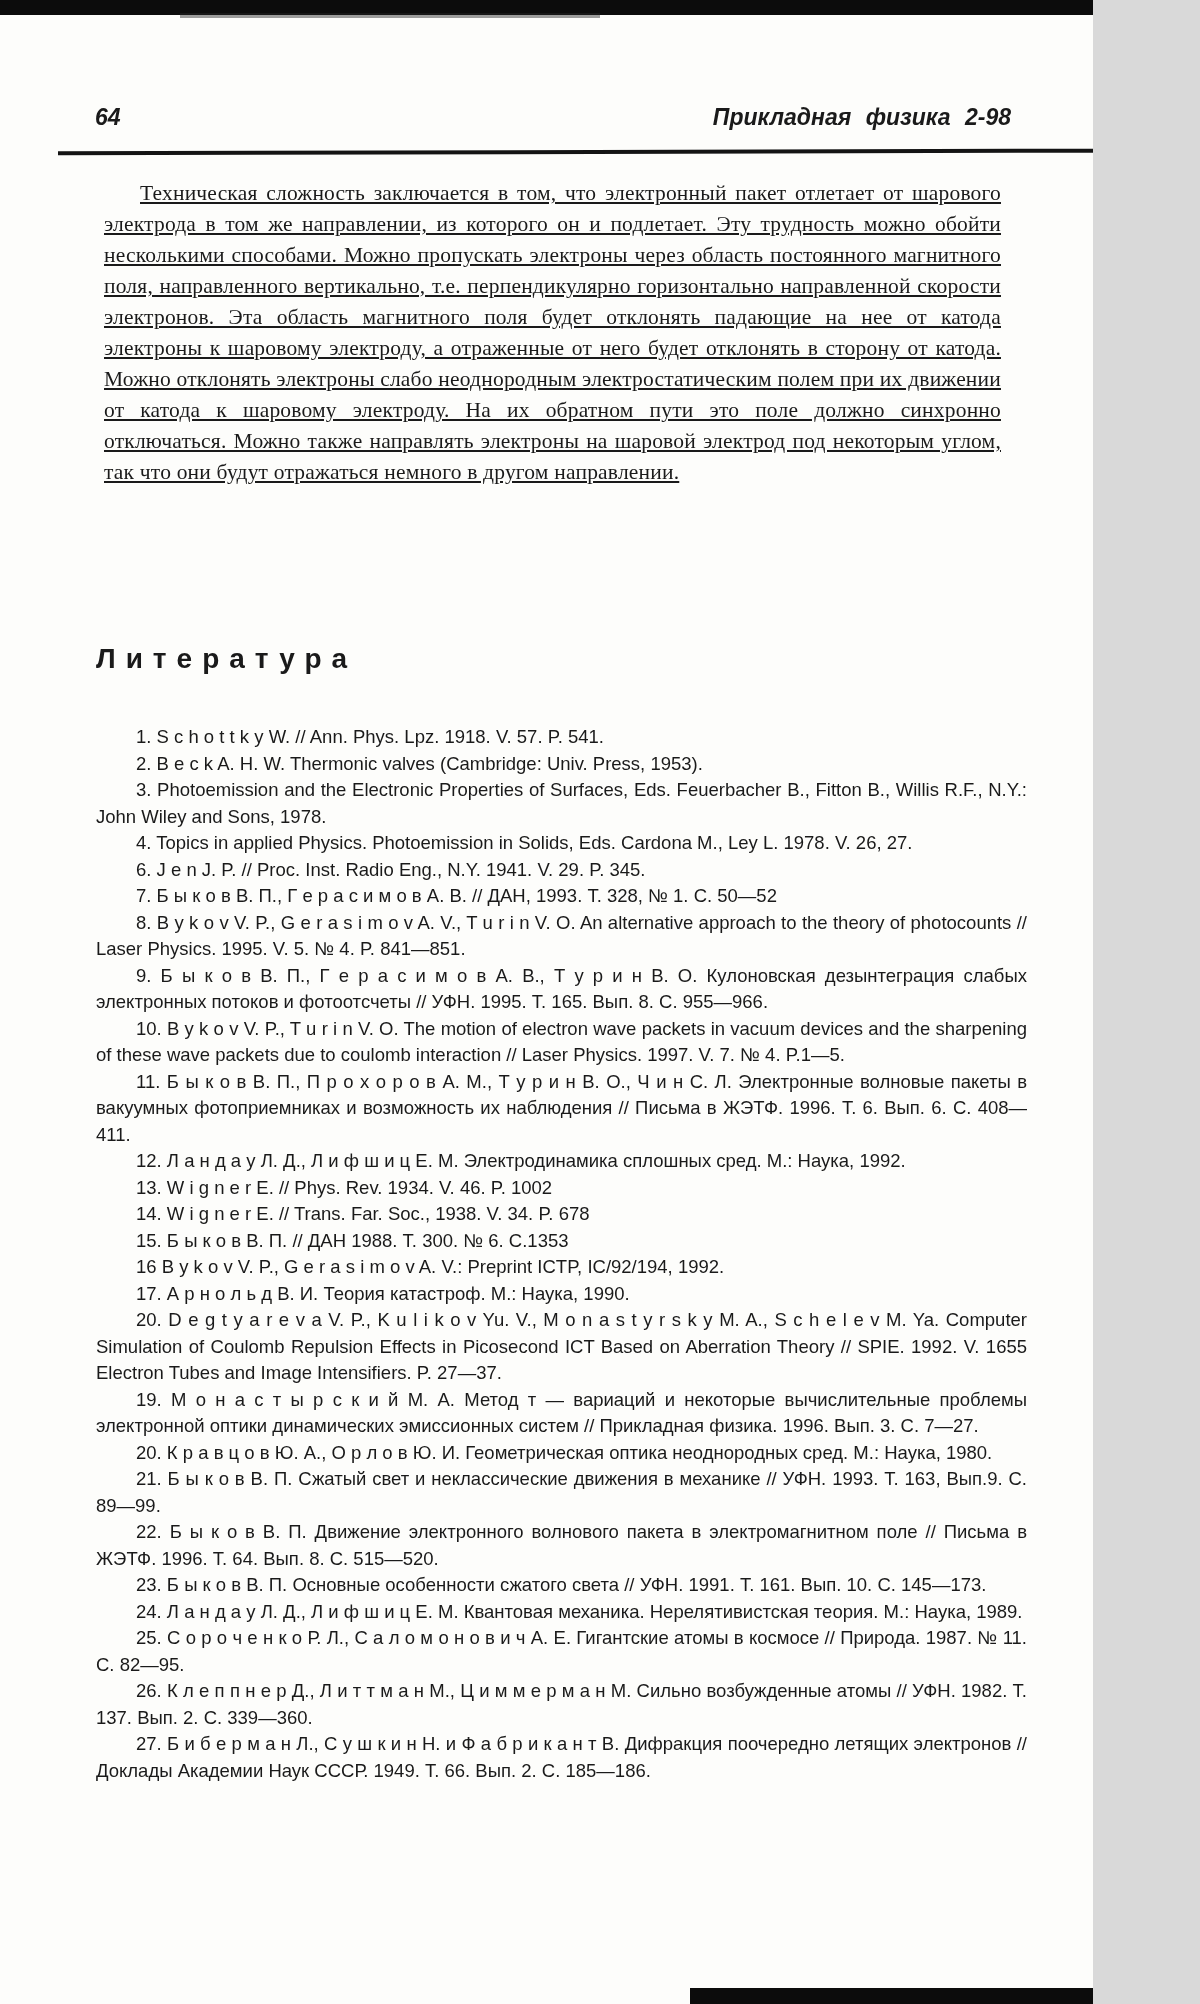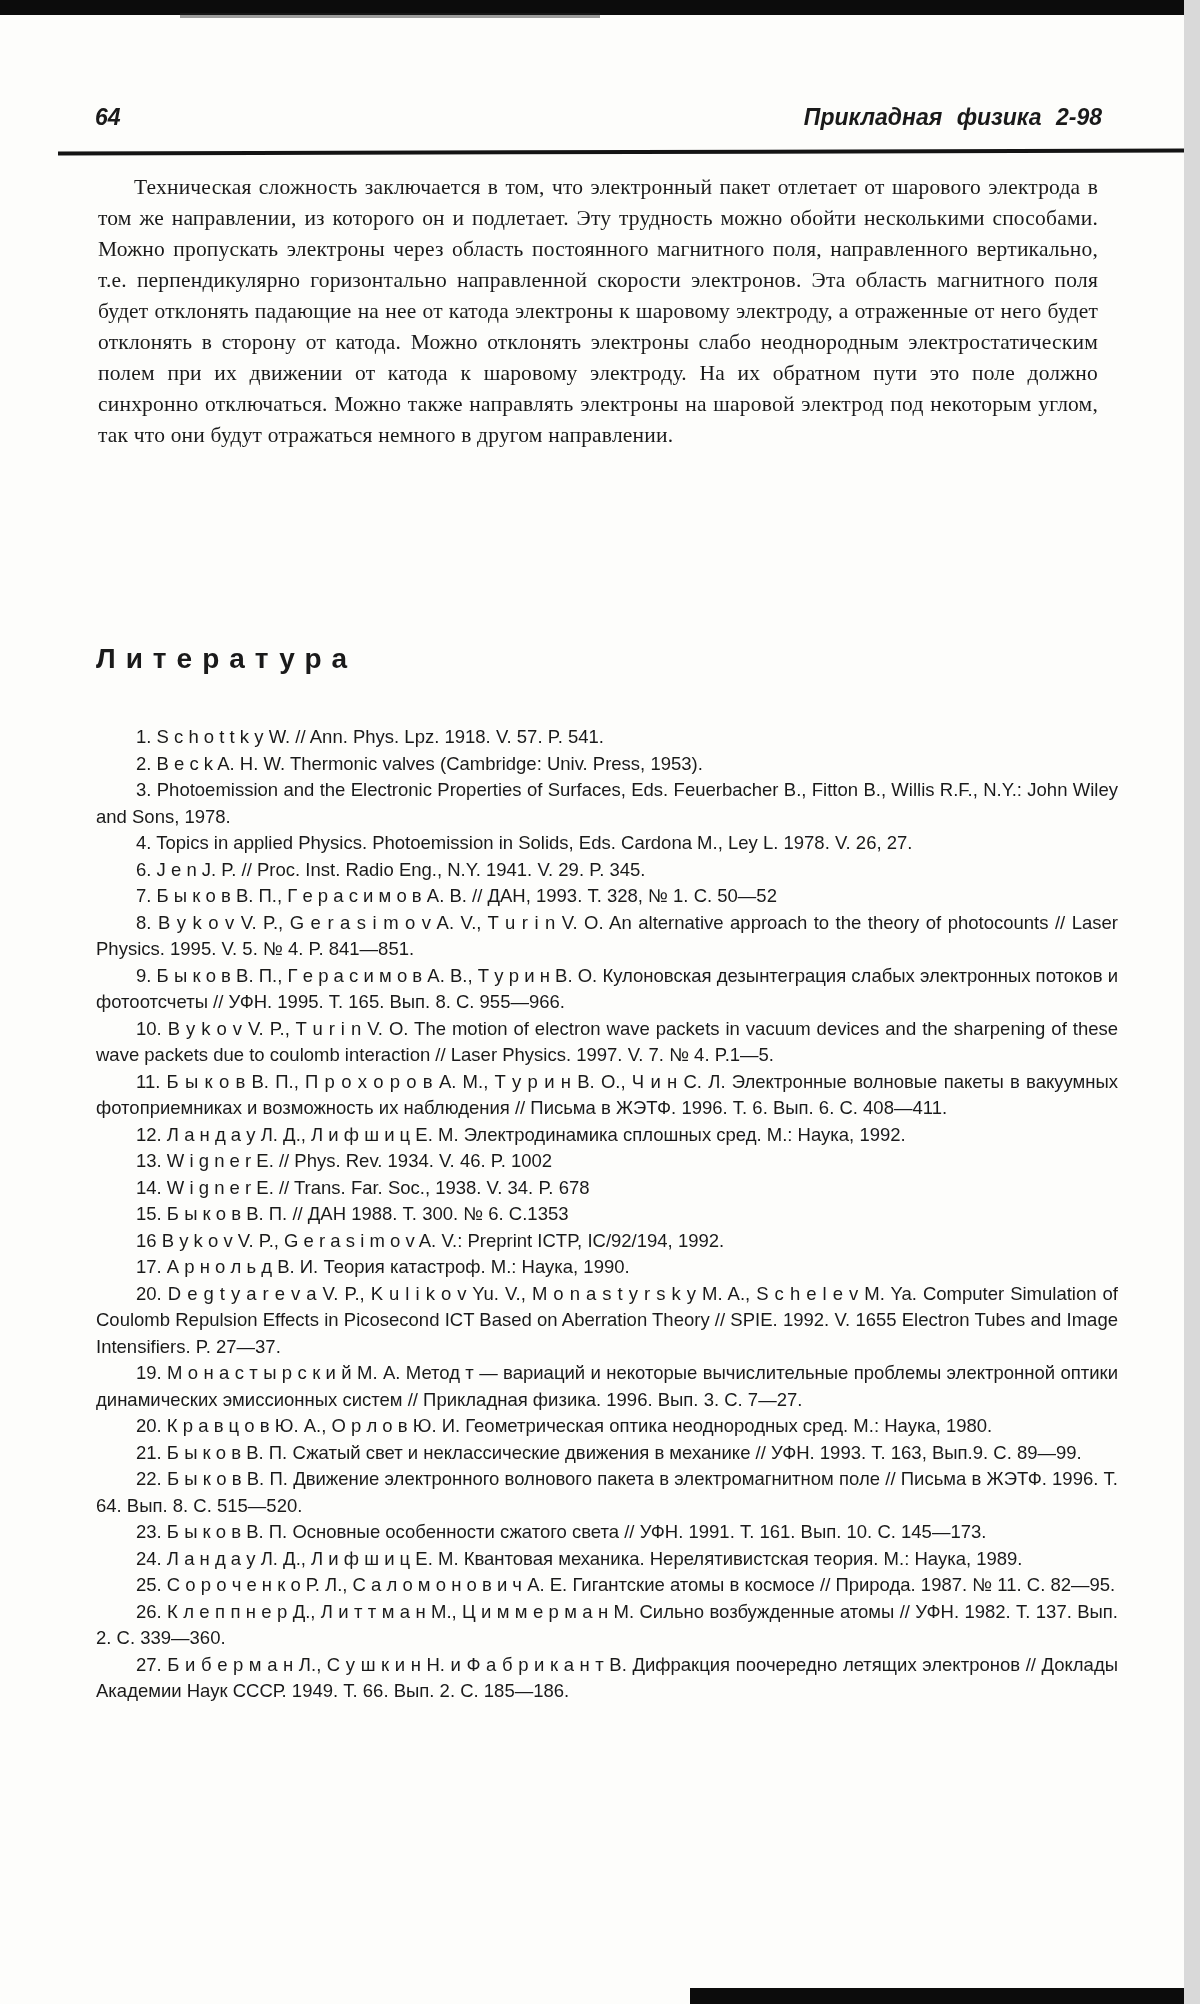--- a/index.html
+++ b/index.html
@@ -1,18 +1,18 @@
 <!DOCTYPE html>
 <html><head>
 <meta charset="utf-8">
 <style>
   html, body { margin: 0; padding: 0; background: #d9d9d9; }
   .page {
     position: relative;
-    width: 1184px;
+    width: 1093px;
     height: 2004px;
     background: #fdfdfb;
     color: #1a1a1a;
     overflow: hidden;
     font-family: "Liberation Serif", serif;
   }
   .scan-bar-top {
     position: absolute;
     top: 0; left: 0; right: 0;
     height: 15px;
@@ -46,26 +46,27 @@
   .header-rule {
     position: absolute;
     top: 150px; left: 58px; right: 0;
     height: 4px;
     background: #141414;
     transform: rotate(-0.15deg);
   }
   .body-par {
     position: absolute;
     top: 170px; left: 96px; right: 84px;
-    margin: 2px;
+    margin: 8px;
     font-size: 21.5px;
     line-height: 31px;
     text-align: justify;
     text-indent: 36px;
     letter-spacing: 0.2px;
+    text-decoration: underline;
   }
   .bib-heading {
     position: absolute;
     top: 643px; left: 96px;
     margin: 0;
     font-family: "Liberation Sans", sans-serif;
     font-weight: bold;
     font-size: 28px;
     letter-spacing: 10px;
   }

